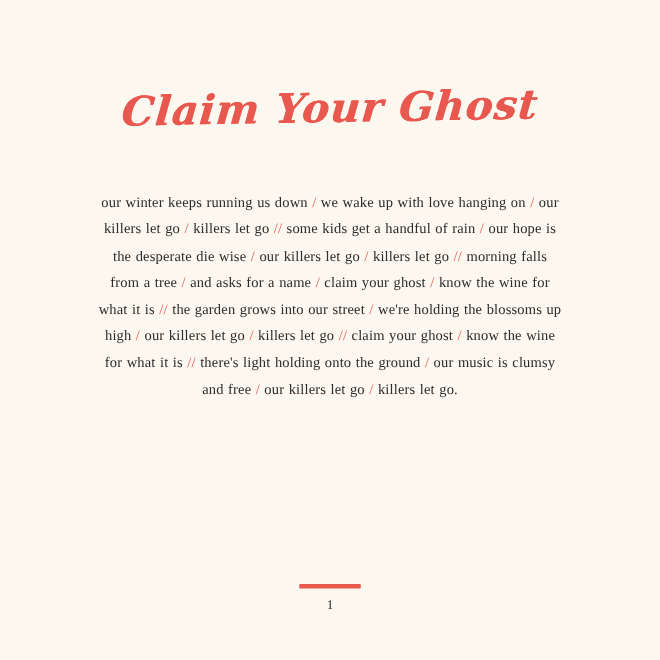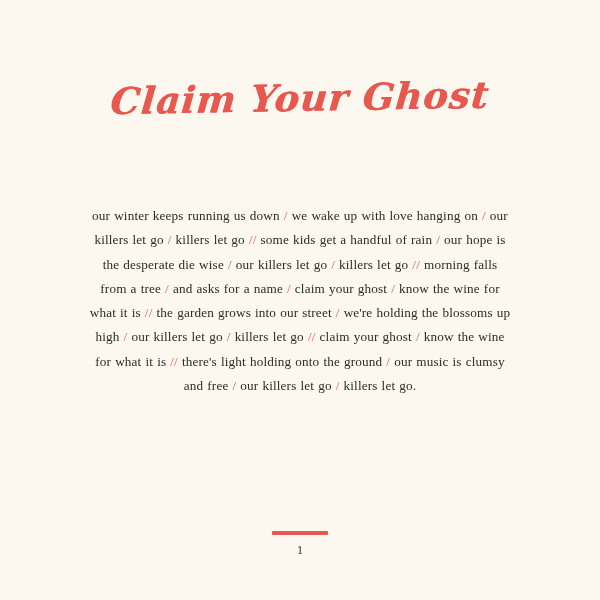--- a/index.html
+++ b/index.html
@@ -44,21 +44,20 @@
     top: 172px;
     left: 88px;
     width: 424px;
     text-align: center;
     font-family: "Liberation Serif", serif;
     font-size: 13.2px;
     line-height: 24.3px;
     color: #2b2b2b;
     letter-spacing: 0.15px;
     word-spacing: 0.6px;
-    margin-top: 32px;
   }
   .lyrics .sep {
     color: #e8584f;
     font-weight: normal;
   }
   .footer {
     position: absolute;
     left: 0;
     right: 0;
     bottom: 42px;

